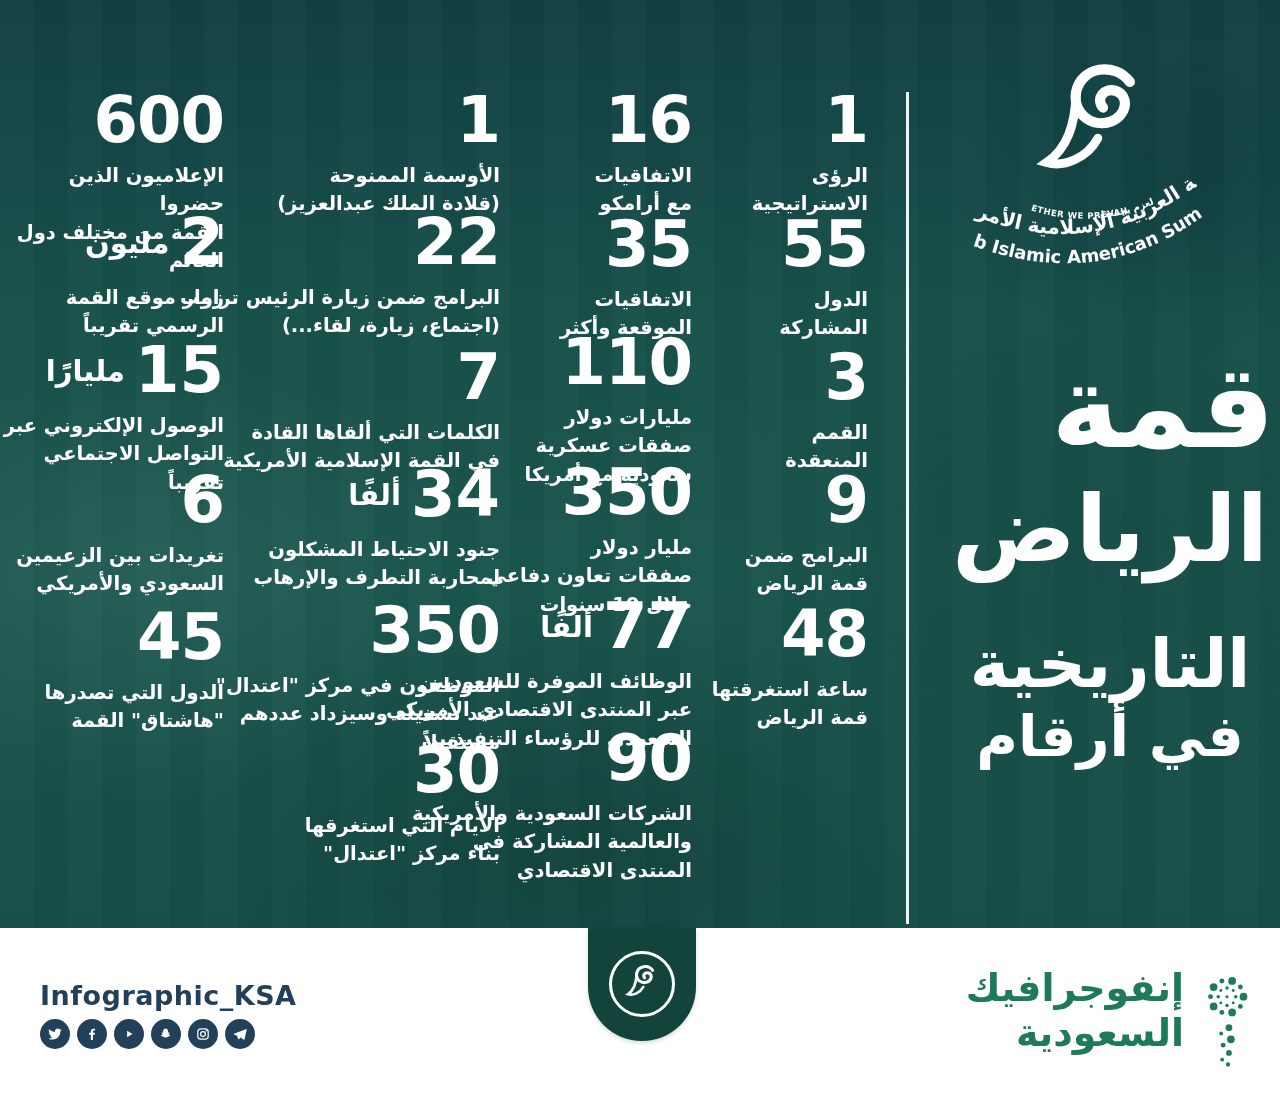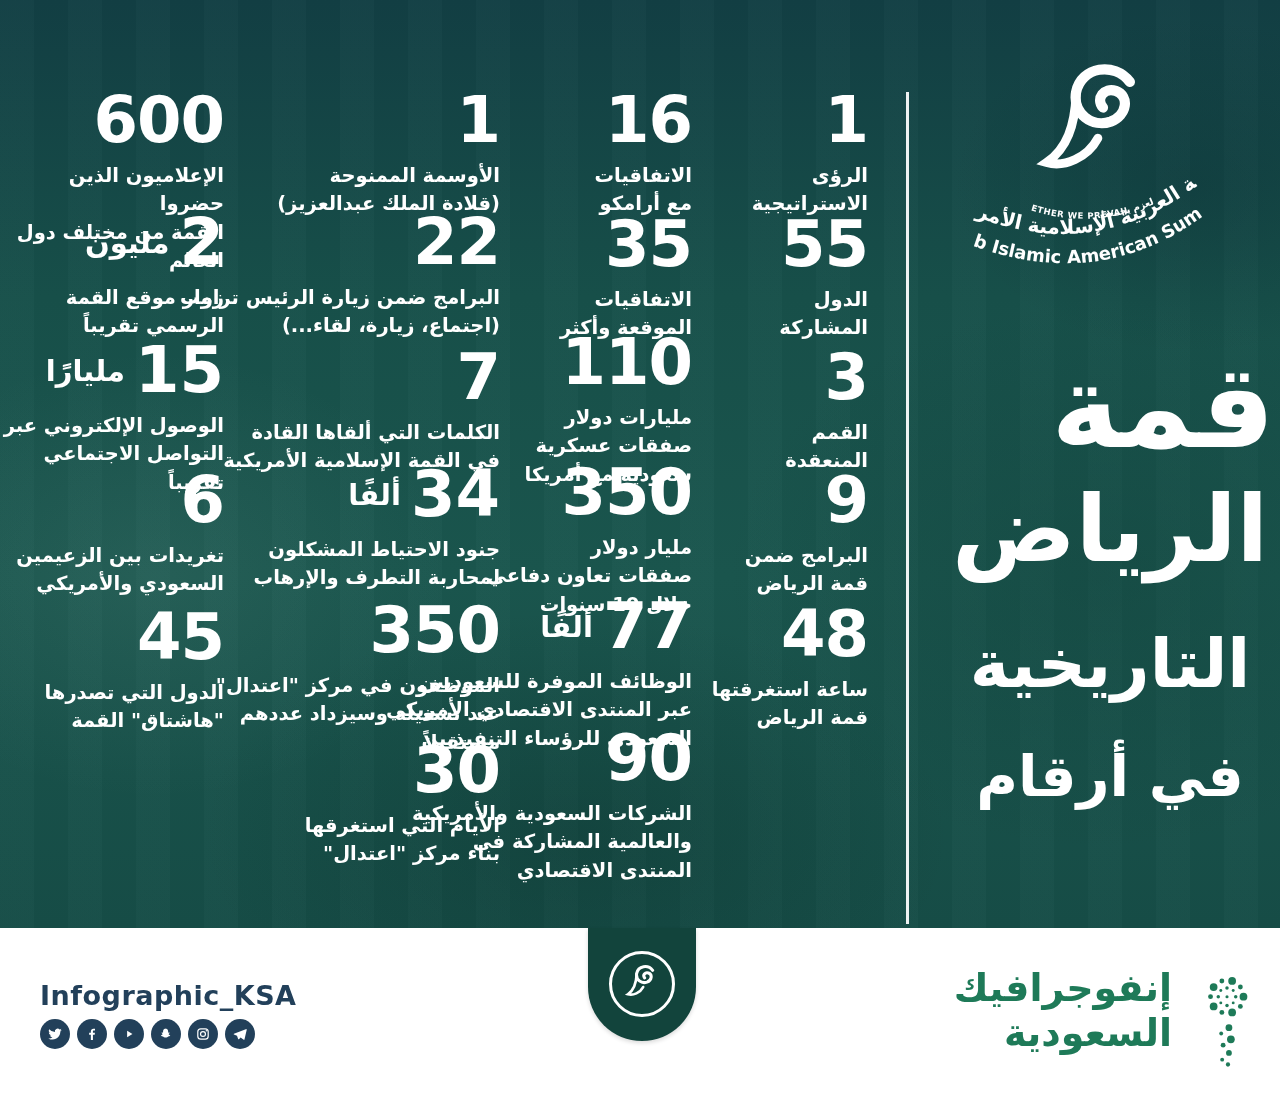--- a/index.html
+++ b/index.html
@@ -21,35 +21,35 @@
   .stat .num{font-weight:bold;font-size:64px;line-height:1;letter-spacing:-1px;white-space:nowrap;}
   .stat .suf{font-size:29px;font-weight:bold;vertical-align:11px;letter-spacing:0;}
   .stat .suf:not(:empty){margin-inline-start:10px;}
   .stat .lbl{margin-top:10px;font-size:19.5px;font-weight:bold;line-height:1.45;white-space:pre-line;}
   
   .title{position:absolute;left:945px;top:348px;width:330px;color:#fff;text-align:center;
          direction:rtl;font-weight:bold;}
   .t1{font-size:116px;line-height:1.02;text-align:right;}
   .t2{font-size:92px;line-height:1.05;margin-top:16px;}
   .t3{font-size:67px;margin-top:46px;}
-  .t4{font-size:57px;margin-top:40px;}
+  .t4{font-size:57px;}
   
   .logo-svg{position:absolute;left:942px;top:62px;}
   
   .ribbon{position:absolute;left:588px;top:928px;width:108px;height:113px;background:#12443c;
           border-radius:0 0 54px 54px;display:flex;justify-content:center;box-shadow:0 2px 4px rgba(0,0,0,0.15);}
   .ring{margin-top:23px;width:60px;height:60px;border:3px solid #fff;border-radius:50%;
         display:flex;align-items:center;justify-content:center;}
   
   .handle{position:absolute;left:40px;top:980px;color:#22405a;font-size:27px;font-weight:bold;
           letter-spacing:0.5px;}
   .socials{position:absolute;left:40px;top:1019px;display:flex;gap:7px;}
   .sicon{width:30px;height:30px;border-radius:50%;background:#22405a;display:flex;
          align-items:center;justify-content:center;cursor:pointer;}
-  .brand{position:absolute;right:22px;top:966px;display:flex;align-items:flex-start;gap:24px;}
+  .brand{position:absolute;right:22px;top:966px;display:flex;align-items:flex-start;gap:12px;}
   .brand-text{text-align:right;direction:rtl;color:#1e7a58;font-weight:bold;font-size:38px;line-height:1.18;}
 </style>
 </head>
 <body>
 
 <div id="root">
 
   <svg width="0" height="0" style="position:absolute" aria-hidden="true">
     <defs>
       <symbol id="swash" viewBox="0 0 100 100">

